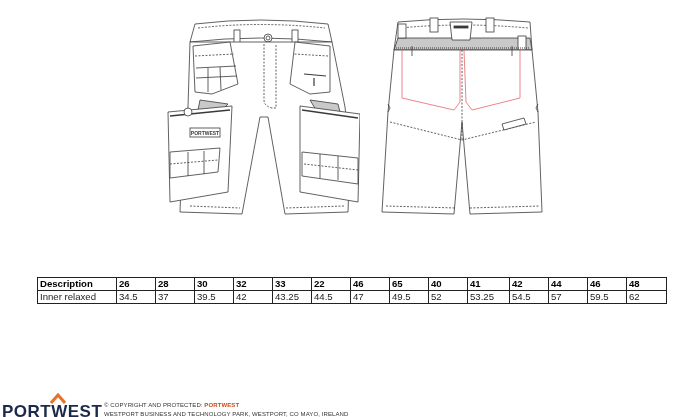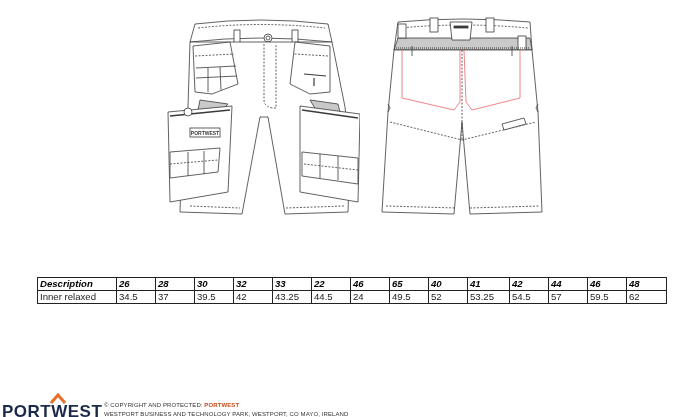--- a/index.html
+++ b/index.html
@@ -9,21 +9,21 @@
   #front { left: 160px; top: 12px; }
   #back { left: 372px; top: 12px; }
   table.sizes {
     position: absolute; left: 37px; top: 277px;
     border-collapse: collapse; table-layout: fixed; width: 629px;
     font-size: 9.6px; line-height: 12px;
   }
   table.sizes td {
     border: 1px solid #222; padding: 0 2px; height: 12px; white-space: nowrap; overflow: hidden; color: #222;
   }
-  table.sizes tr.head td { font-weight: bold; color: #000; font-style: italic; }
+  table.sizes tr.head td { font-weight: bold; color: #000; }
   table.sizes col.desc { width: 79px; }
   table.sizes col.sz { width: 39px; }
   table.sizes col.sz41 { width: 42px; }
   table.sizes col.szlast { width: 40px; }
   .footer { position: absolute; left: 0; top: 393px; width: 700px; height: 24px; }
   .logo { position: absolute; left: 2px; top: 0; width: 118px; height: 24px; }
   .logo-word { position: absolute; left: 0; top: 10px; font-family: "Liberation Sans", sans-serif; font-weight: bold; font-size: 17px; letter-spacing: 0.5px; color: #1b2a4a; line-height: 17px; }
   .logo-chev { position: absolute; left: 48px; top: 0; }
   .copy1 { position: absolute; left: 104px; top: 9px; font-size: 6px; color: #333; letter-spacing: 0.1px; }
   .copy1 b { color: #c8491a; }
@@ -154,21 +154,21 @@
     <td>48</td>
   </tr>
   <tr>
     <td>Inner relaxed</td>
     <td>34.5</td>
     <td>37</td>
     <td>39.5</td>
     <td>42</td>
     <td>43.25</td>
     <td>44.5</td>
-    <td>24</td>
+    <td>47</td>
     <td>49.5</td>
     <td>52</td>
     <td>53.25</td>
     <td>54.5</td>
     <td>57</td>
     <td>59.5</td>
     <td>62</td>
   </tr>
 </tbody>
   </table>

